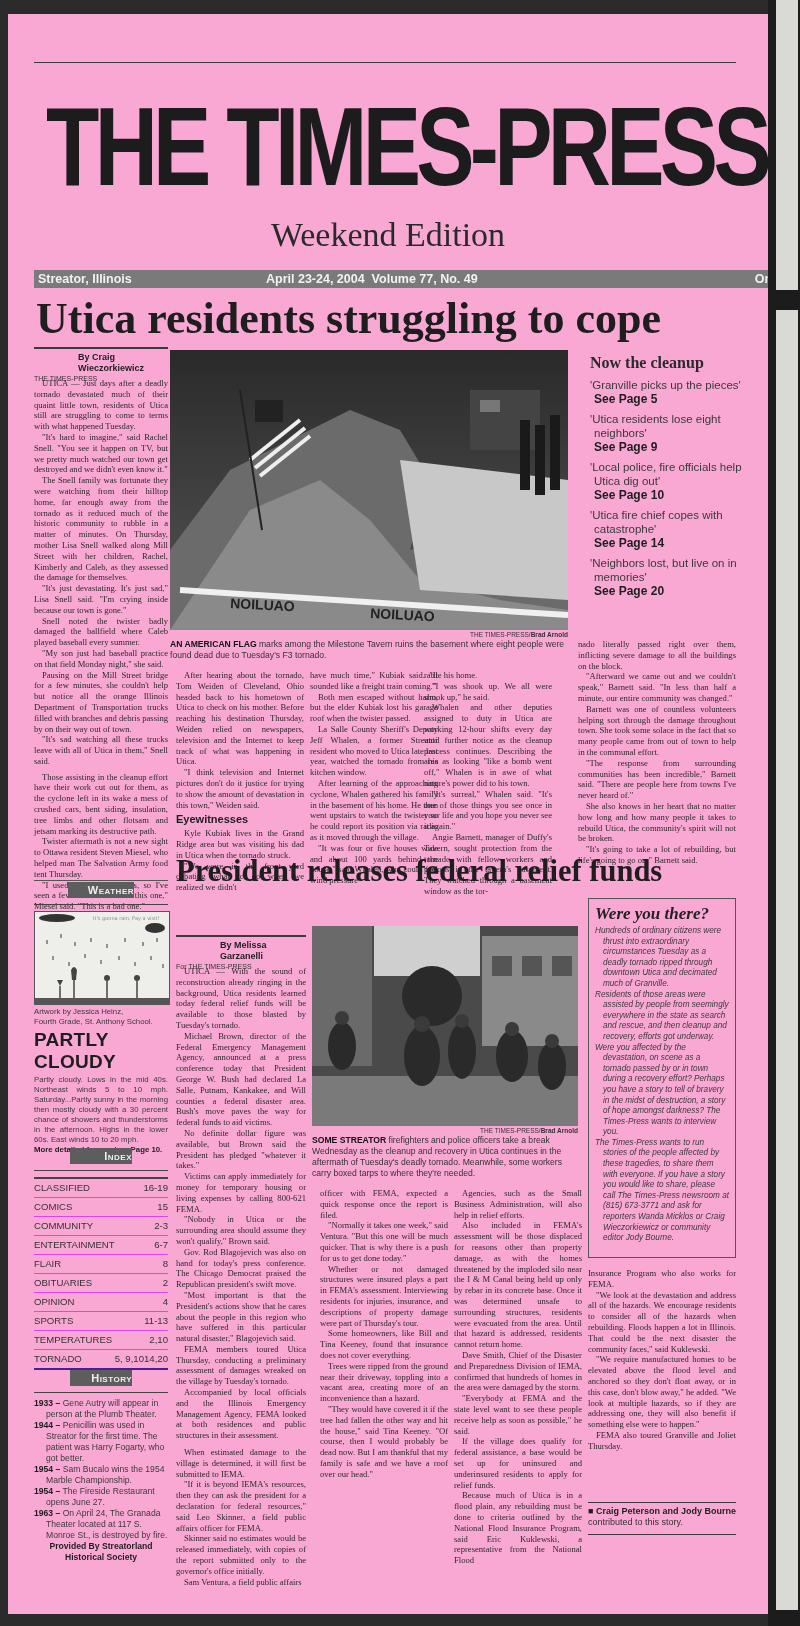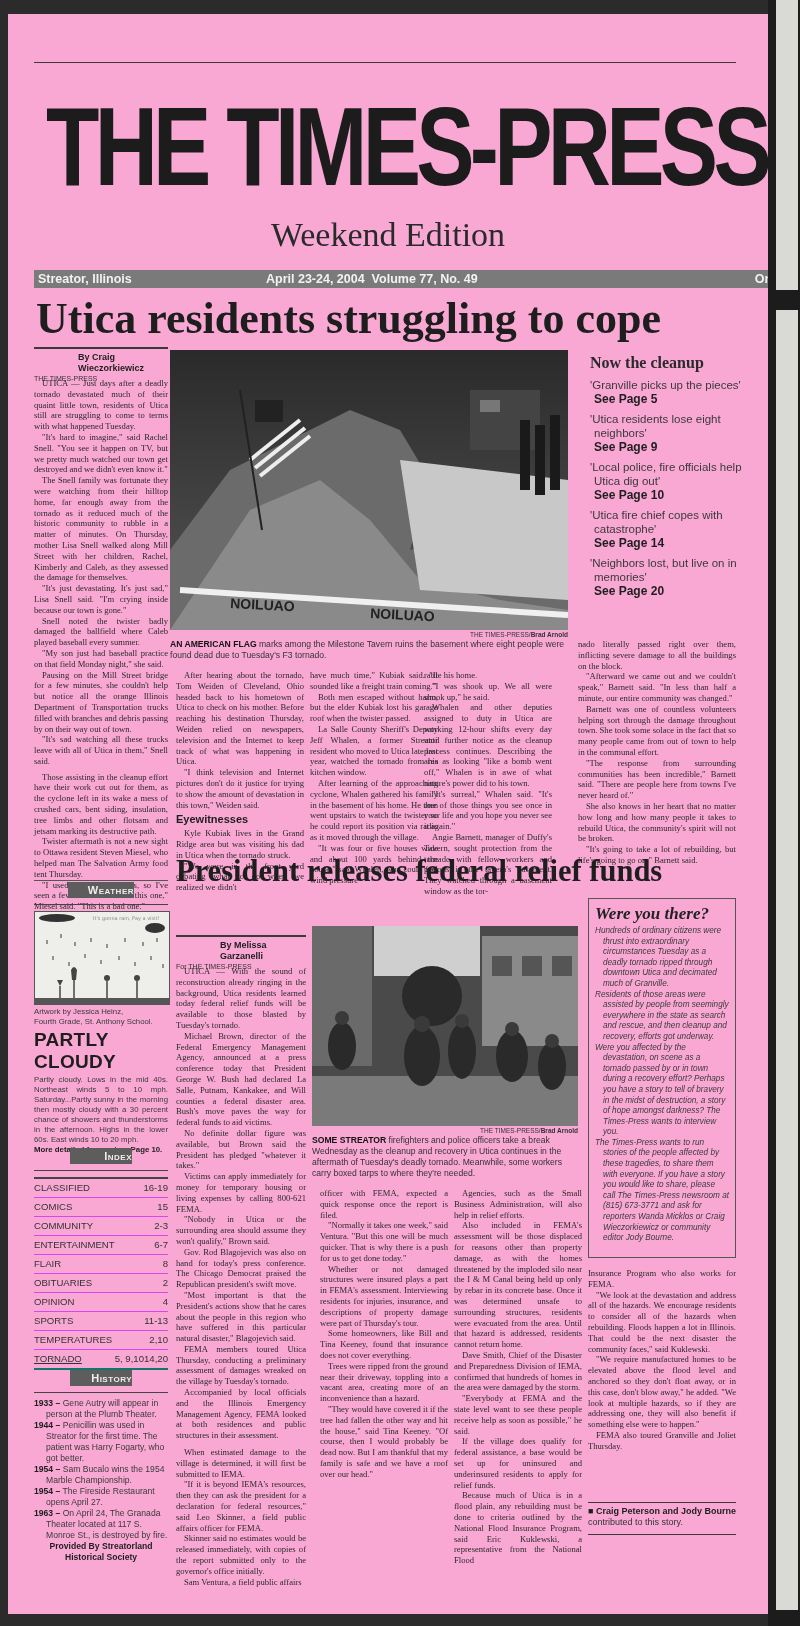--- a/index.html
+++ b/index.html
@@ -233,32 +233,32 @@
     <div id="index-rows">
       <div class="index-row"><span>CLASSIFIED</span><span class="pg">16-19</span></div>
       <div class="index-row"><span>COMICS</span><span class="pg">15</span></div>
       <div class="index-row"><span>COMMUNITY</span><span class="pg">2-3</span></div>
       <div class="index-row"><span>ENTERTAINMENT</span><span class="pg">6-7</span></div>
       <div class="index-row"><span>FLAIR</span><span class="pg">8</span></div>
       <div class="index-row"><span>OBITUARIES</span><span class="pg">2</span></div>
       <div class="index-row"><span>OPINION</span><span class="pg">4</span></div>
       <div class="index-row"><span>SPORTS</span><span class="pg">11-13</span></div>
       <div class="index-row"><span>TEMPERATURES</span><span class="pg">2,10</span></div>
-      <div class="index-row" style="border-bottom:2px solid #0f766e;text-decoration:underline;"><span>TORNADO</span><span class="pg">5, 9,1014,20</span></div>
+      <div class="index-row" style="border-bottom:2px solid #4c1d95;"><span>TORNADO</span><span class="pg">5, 9,1014,20</span></div>
     </div>
   </div>
 
   <div class="abs" style="left:26px; top:1356px; width:134px;">
     <div class="boxlabel" style="width:62px; margin:0 auto;">History</div>
     <div style="height:1px; background:#444; margin-top:6px;"></div>
     <div class="history" style="margin-top:5px;">
       <div class="it"><span class="yr">1933 –</span><span> Gene Autry will appear in person at the Plumb Theater.</span></div>
       <div class="it"><span class="yr">1944 –</span><span> Penicillin was used in Streator for the first time. The patient was Harry Fogarty, who got better.</span></div>
       <div class="it"><span class="yr">1954 –</span><span> Sam Bucalo wins the 1954 Marble Championship.</span></div>
-      <div class="it"><span class="yr">1954 –</span><span> The Fireside Restaurant opens April 27.</span></div>
+      <div class="it"><span class="yr">1954 –</span><span> The Fireside Restaurant opens June 27.</span></div>
       <div class="it"><span class="yr">1963 –</span><span> On April 24, The Granada Theater located at 117 S. Monroe St., is destroyed by fire.</span></div>
       <div style="font-weight:bold; color:#1e1e1e;text-align:center;">Provided By Streatorland Historical Society</div>
     </div>
   </div>
 
   <div class="abs headline2">President releases federal relief funds</div>
 
   <div class="hr" style="left:168px; top:921px; width:130px;"></div>
   <div class="abs" style="left:168px; top:926px; width:130px;">
     <div class="byline">By Melissa Garzanelli</div>

